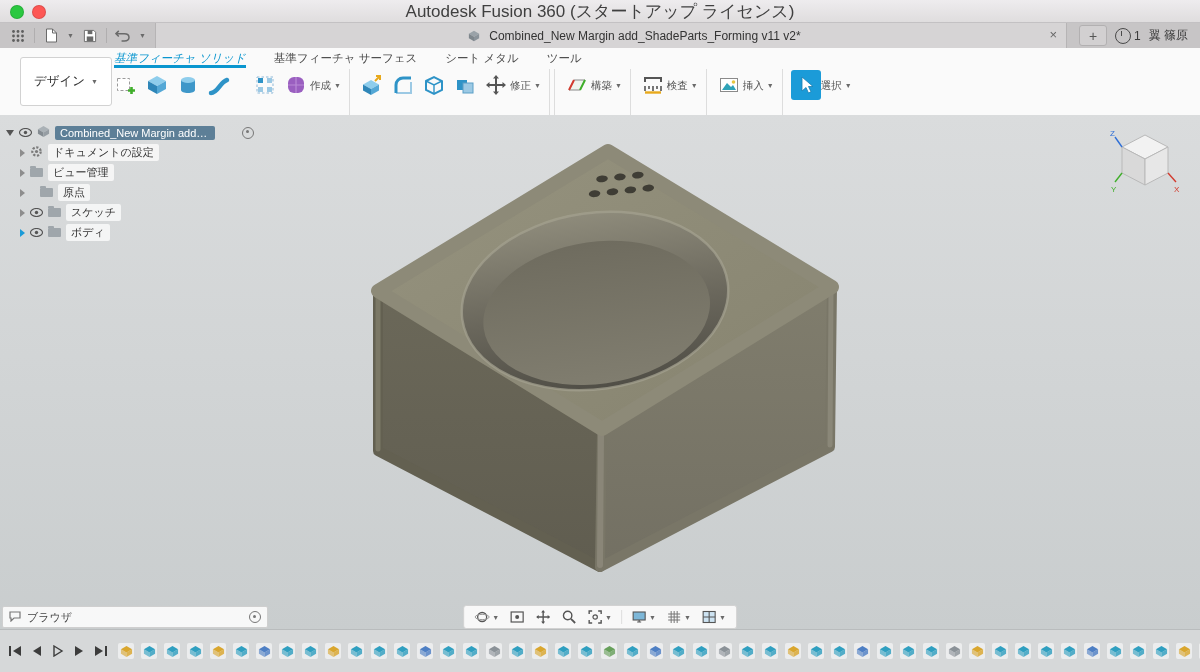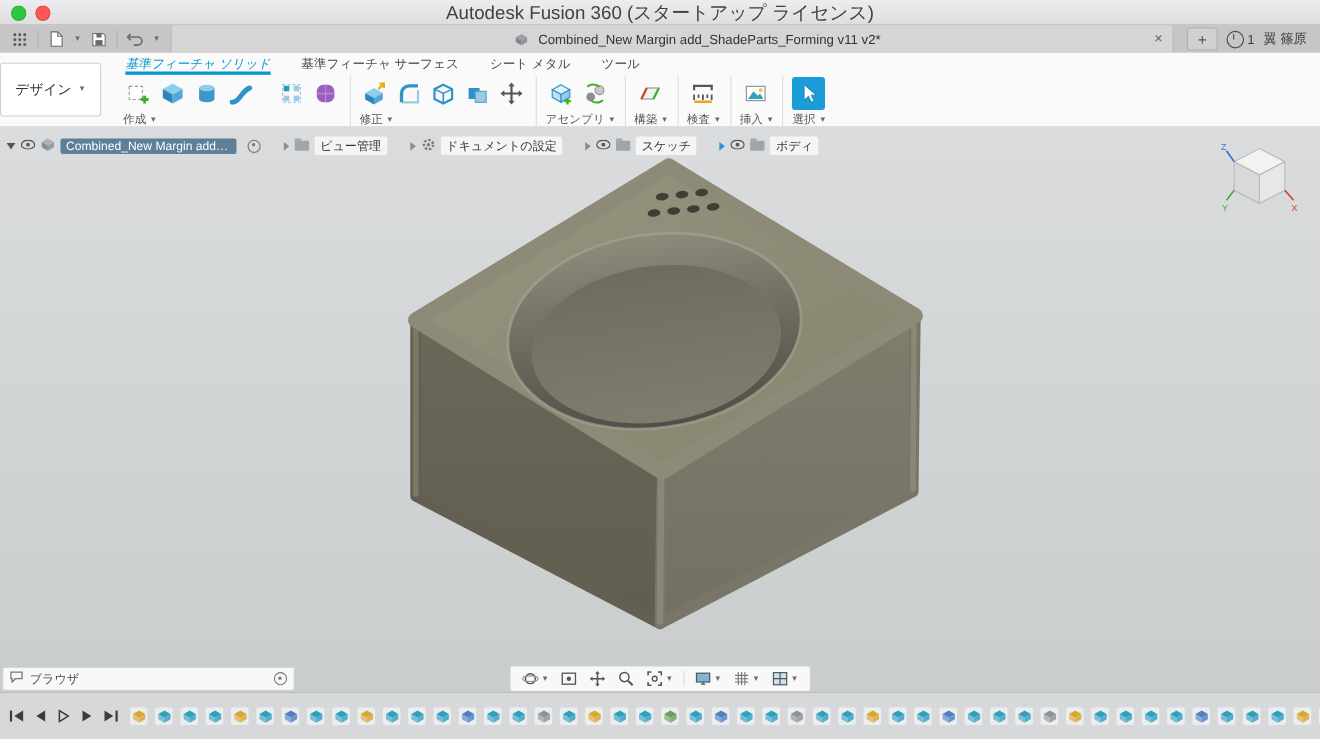--- a/index.html
+++ b/index.html
@@ -23,48 +23,48 @@
   .tab-close{position:absolute;right:9px;top:4px;font-size:13px;color:#666;cursor:default;line-height:16px;}
   .tb-right{display:flex;align-items:center;gap:8px;padding:0 12px;}
   .plus-btn{width:26px;height:19px;background:#d2d0d1;border:1px solid #b2b0b1;border-radius:3px;
     display:flex;align-items:center;justify-content:center;font-size:14px;color:#555;}
   .clock-badge{display:flex;align-items:center;gap:3px;font-size:12px;color:#3b3b3b;}
   .clock{width:14px;height:14px;border-radius:50%;border:1.6px solid #4a4a4a;position:relative;}
   .clock::after{content:"";position:absolute;left:5px;top:2px;width:1.5px;height:5px;background:#4a4a4a;}
   .user-name{font-size:12px;color:#3b3b3b;}
   
   .ribbon{position:absolute;top:48px;left:0;right:0;height:67px;background:#fafafa;border-bottom:1px solid #c9c9c9;}
-  .design-btn{position:absolute;left:0;top:9px;width:90px;height:47px;background:#fff;
+  .design-btn{position:absolute;left:20px;top:9px;width:90px;height:47px;background:#fff;
     border:1px solid #d2d2d2;border-radius:3px;display:flex;align-items:center;justify-content:center;
     gap:6px;font-size:12.5px;color:#333;}
   .caret{font-size:7px;color:#6a6a6a;}
   .rtabs{position:absolute;left:114px;top:3px;display:flex;gap:28px;font-size:11.5px;height:17px;}
   .rtab{color:#4a4a4a;padding-bottom:2px;}
   .rtab.active{color:#0a96cf;border-bottom:3px solid #0a96cf;font-style:italic;}
   .groups{position:absolute;left:106px;top:21px;display:flex;align-items:flex-start;}
-  .grp{display:flex;flex-direction:column;align-items:flex-start;padding:0 6px;}
+  .grp{display:flex;align-items:center;padding:0 6px;}
   .grp-icons{display:flex;gap:3px;align-items:center;height:31px;}
   .grp-label{font-size:10.5px;color:#555;display:flex;gap:3px;align-items:center;margin-top:2px;}
   .gap{width:12px;}
   .sep{width:1px;background:#ddd;height:52px;margin:0 2px;align-self:center;}
   .ticon{width:28px;height:28px;display:flex;align-items:center;justify-content:center;border-radius:3px;}
   .ticon.selected{background:#1b9bd8;width:30px;height:30px;}
   
   .viewport{position:absolute;top:115px;left:0;right:0;bottom:42px;
     background:linear-gradient(#dadcdd,#c9cdce);}
   .model-svg{position:absolute;left:295px;top:14px;}
   .viewcube{position:absolute;right:18px;top:10px;}
   
   .browser{position:absolute;left:2px;top:121px;width:252px;font-size:11px;color:#333;}
   .panel-hd{height:19px;background:rgba(246,246,246,0.92);border:1px solid #cfcfcf;border-radius:2px;
     display:flex;align-items:center;padding:0 6px;gap:6px;}
   .panel-hd .spring{flex:1;}
   .circle-dot{width:10px;height:10px;border-radius:50%;border:1.3px solid #777;position:relative;}
   .circle-dot::after{content:"";position:absolute;left:2.5px;top:2.5px;width:3px;height:3px;border-radius:50%;background:#777;}
-  .tree{padding-top:3px;display:flex;gap:3px;}
+  .tree{padding-top:3px;display:flex;flex-direction:column;gap:3px;}
   .trow{display:flex;align-items:center;gap:5px;height:17px;}
   .ind1{padding-left:4px;}.ind2{padding-left:18px;}
   .tri-r{width:0;height:0;border-left:5px solid #8d8d8d;border-top:4px solid transparent;border-bottom:4px solid transparent;}
   .tri-r.blue{border-left-color:#1b9bd8;}
   .tri-d{width:0;height:0;border-top:6px solid #555;border-left:4.5px solid transparent;border-right:4.5px solid transparent;}
   .tri-spacer{width:5px;}
   .chip{background:rgba(253,253,253,0.78);padding:1px 5px;border-radius:2px;white-space:nowrap;}
   .chip.root{background:#5d7f97;color:#fff;max-width:150px;overflow:hidden;text-overflow:ellipsis;}
   .folder{width:13px;height:9px;background:#9fa6ab;border-radius:1px;position:relative;flex:none;}
   .folder::before{content:"";position:absolute;top:-2px;left:0;width:6px;height:2px;background:#9fa6ab;border-radius:1px 1px 0 0;}
@@ -263,43 +263,20 @@
           </span>
         </div>
         <div class="grp-label">
           <span>修正</span>
             <span class="caret">▼</span>
         </div>
       </div>
 
       <div class="sep"></div>
 
-      <div class="grp">
-        <div class="grp-icons">
-          <span class="ticon">
-            <svg width="22" height="22" viewBox="0 0 22 22">
-                <polygon points="11,3 19,7.5 11,12 3,7.5" fill="#dff0fa" stroke="#2e93c7"></polygon>
-                <polygon points="3,7.5 11,12 11,19 3,14.5" fill="#bfe0f2" stroke="#2e93c7"></polygon>
-                <polygon points="19,7.5 11,12 11,19 19,14.5" fill="#9cc9e4" stroke="#2e93c7"></polygon>
-                <path d="M17 15v6M14 18h6" stroke="#3fae2a" stroke-width="2"></path>
-              </svg>
-          </span>
-          <span class="ticon">
-            <svg width="22" height="22" viewBox="0 0 22 22">
-                <circle cx="7" cy="14" r="4" fill="#8f8f8f"></circle>
-                <circle cx="15" cy="8" r="4" fill="#c9c9c9" stroke="#8f8f8f"></circle>
-                <path d="M4 5c2.5-3 8-3 11 0M18 17c-2.5 3-8 3-11 0" stroke="#3fae2a" stroke-width="1.8" fill="none"></path>
-              </svg>
-          </span>
-        </div>
-        <div class="grp-label">
-          <span>アセンブリ</span>
-            <span class="caret">▼</span>
-        </div>
-      </div>
 
       <div class="sep"></div>
 
       <div class="grp">
         <div class="grp-icons">
           <span class="ticon">
             <svg width="22" height="22" viewBox="0 0 22 22">
                 <polygon points="3,16 8,6 19,6 14,16" fill="#eef5ee" stroke="#8a8a8a"></polygon>
                 <path d="M8 6L3 16" stroke="#d23b2e" stroke-width="2"></path>
                 <path d="M19 6l-5 10" stroke="#3fae2a" stroke-width="2"></path>
@@ -452,35 +429,41 @@
               <polygon points="13,4.5 7,8 7,13 13,9.5" fill="#969da3"></polygon>
             </svg>
         </span>
         <span class="chip root">Combined_New Margin add_...</span>
         <span class="spring"></span>
         <span class="circle-dot"></span>
       </div>
 
       <div class="trow ind2">
         <span class="tri-r"></span>
-        <span class="folder"></span>
-        <span class="chip">ビュー管理</span>
-      </div>
-
-      <div class="trow ind2">
-        <span class="tri-r"></span>
         <span>
           <svg width="13" height="13" viewBox="0 0 13 13">
               <circle cx="6.5" cy="6.5" r="4.2" fill="none" stroke="#7a7a7a" stroke-width="2.2" stroke-dasharray="2.2 1.6"></circle>
               <circle cx="6.5" cy="6.5" r="1.6" fill="#7a7a7a"></circle>
             </svg>
         </span>
         <span class="chip">ドキュメントの設定</span>
       </div>
 
+      <div class="trow ind2">
+        <span class="tri-r"></span>
+        <span class="folder"></span>
+        <span class="chip">ビュー管理</span>
+      </div>
+
+      <div class="trow ind2">
+        <span class="tri-r"></span>
+        <span class="tri-spacer"></span>
+        <span class="folder"></span>
+        <span class="chip">原点</span>
+      </div>
 
       <div class="trow ind2">
         <span class="tri-r"></span>
         <span>
           <svg width="13" height="9" viewBox="0 0 13 9">
               <ellipse cx="6.5" cy="4.5" rx="6" ry="4" fill="none" stroke="#555" stroke-width="1.2"></ellipse>
               <circle cx="6.5" cy="4.5" r="1.7" fill="#555"></circle>
             </svg>
         </span>
         <span class="folder"></span>

